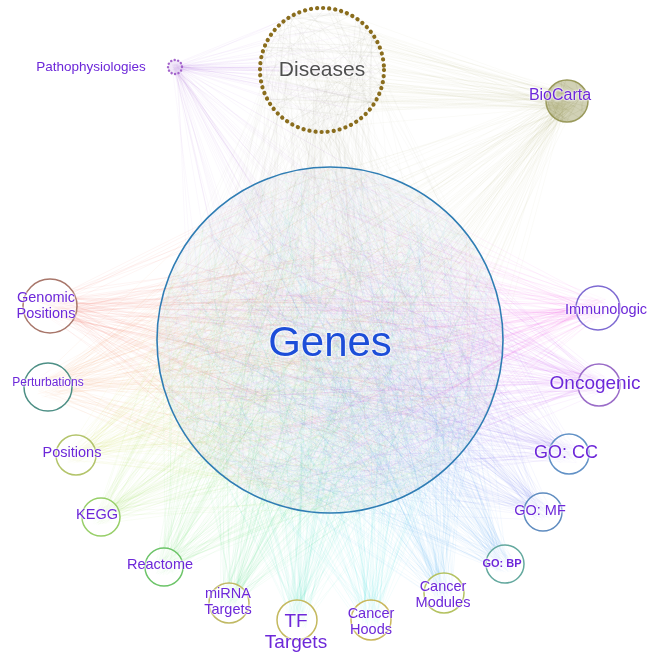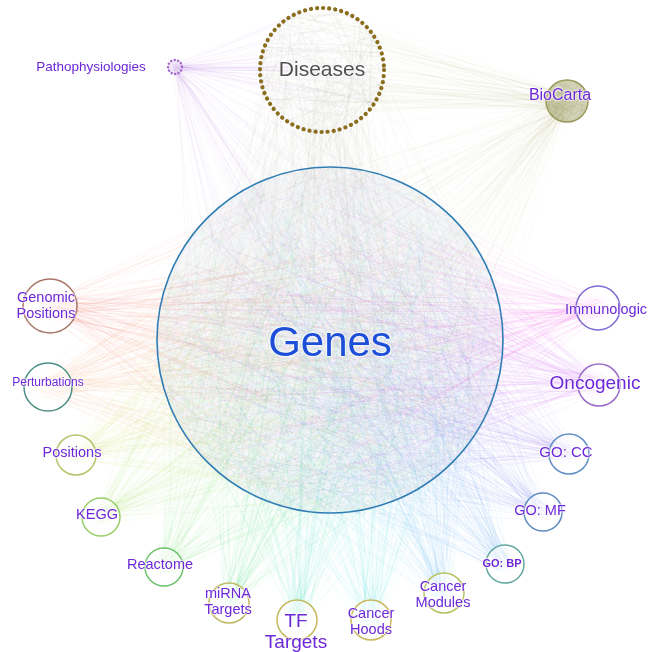--- a/index.html
+++ b/index.html
@@ -2179,17 +2179,17 @@
       <div class="node-label" style="left: 228px; top: 601px; font-size: 14.5px;">miRNA
 Targets</div>
       <div class="node-label" style="left: 296px; top: 631px; font-size: 19px;">TF
 Targets</div>
       <div class="node-label" style="left: 371px; top: 621px; font-size: 14.5px;">Cancer
 Hoods</div>
       <div class="node-label" style="left: 443px; top: 594px; font-size: 14.5px;">Cancer
 Modules</div>
       <div class="node-label" style="left: 502px; top: 563px; font-size: 11px; font-weight: bold;">GO: BP</div>
       <div class="node-label" style="left: 540px; top: 510px; font-size: 14.5px;">GO: MF</div>
-      <div class="node-label" style="left: 566px; top: 452px; font-size: 15px; text-align: right;">GO: CC</div>
+      <div class="node-label" style="left: 566px; top: 452px; font-size: 18px; text-align: right;">GO: CC</div>
       <div class="node-label" style="left: 595px; top: 383px; font-size: 19px;">Oncogenic</div>
       <div class="node-label" style="left: 591px; top: 309px; font-size: 14.5px; margin-left: 15px;">Immunologic</div>
     </div>
 </div>
 
 </body></html>

